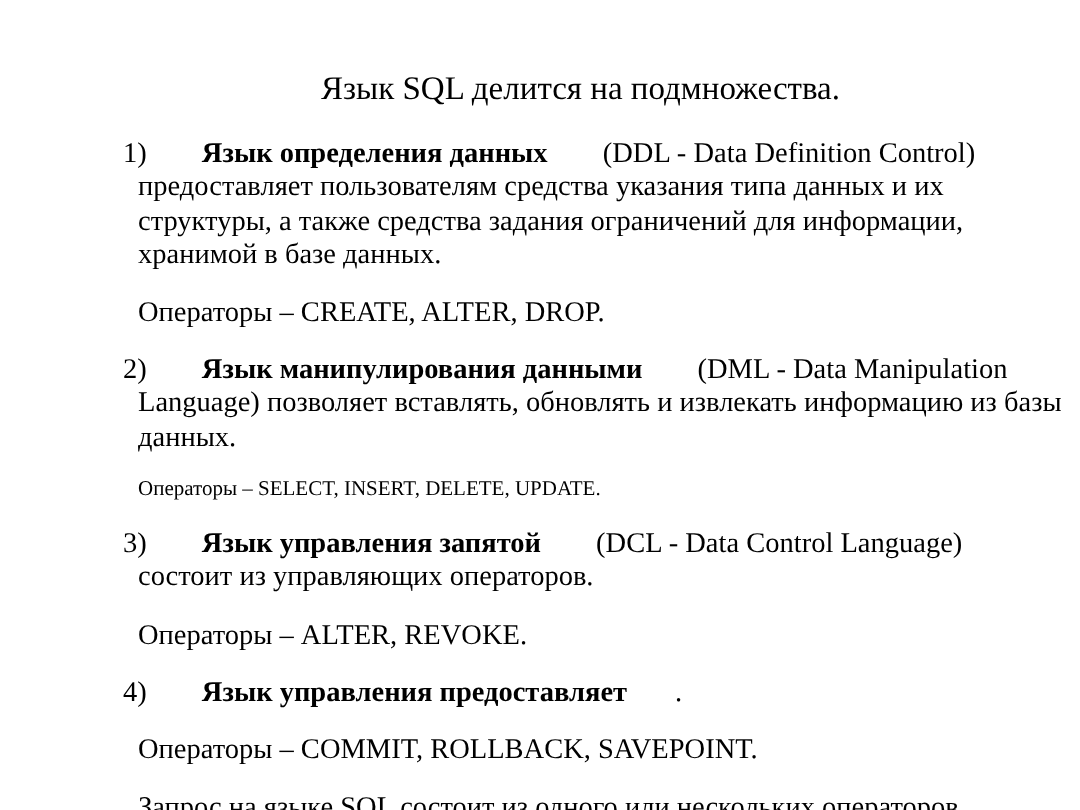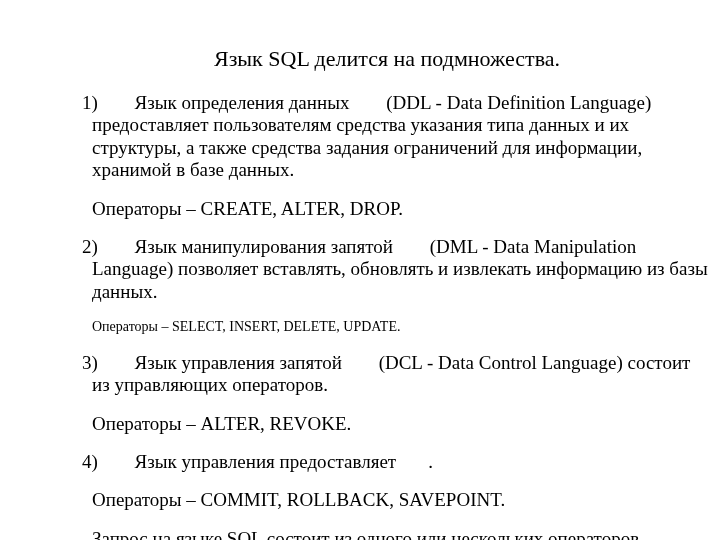--- a/index.html
+++ b/index.html
@@ -25,34 +25,34 @@
       text-indent: -26px;
     }
     .para.sub {
       font-size: 19px;
       padding-left: 26px;
       text-indent: 0;
     }
     .para.sub.small {
       font-size: 14px;
     }
-    .bold { font-weight: normal; }
+    .bold { font-weight: bold; }
   </style>
 </head>
 <body>
 
 <div class="title">Язык SQL делится на подмножества.</div>
 
 <div class="para">
-  <span>1) </span><span class="bold">Язык определения данных</span><span> (DDL - Data Definition Language) предоставляет пользователям средства указания типа данных и их структуры, а также средства задания ограничений для информации, хранимой в базе данных.</span>
+  <span>1) </span><span class="bold">Язык определения данных</span><span> (DDL - Data Definition Control) предоставляет пользователям средства указания типа данных и их структуры, а также средства задания ограничений для информации, хранимой в базе данных.</span>
 </div>
 <div class="para sub">Операторы – CREATE, ALTER, DROP.</div>
 
 <div class="para">
-  <span>2) </span><span class="bold">Язык манипулирования запятой</span><span> (DML - Data Manipulation Language) позволяет вставлять, обновлять и извлекать информацию из базы данных.</span>
+  <span>2) </span><span class="bold">Язык манипулирования данными</span><span> (DML - Data Manipulation Language) позволяет вставлять, обновлять и извлекать информацию из базы данных.</span>
 </div>
 <div class="para sub small">Операторы – SELECT, INSERT, DELETE, UPDATE.</div>
 
 <div class="para">
   <span>3) </span><span class="bold">Язык управления запятой</span><span> (DCL - Data Control Language) состоит из управляющих операторов.</span>
 </div>
 <div class="para sub">Операторы – ALTER, REVOKE.</div>
 
 <div class="para">
   <span>4) </span><span class="bold">Язык управления предоставляет</span><span>.</span>

